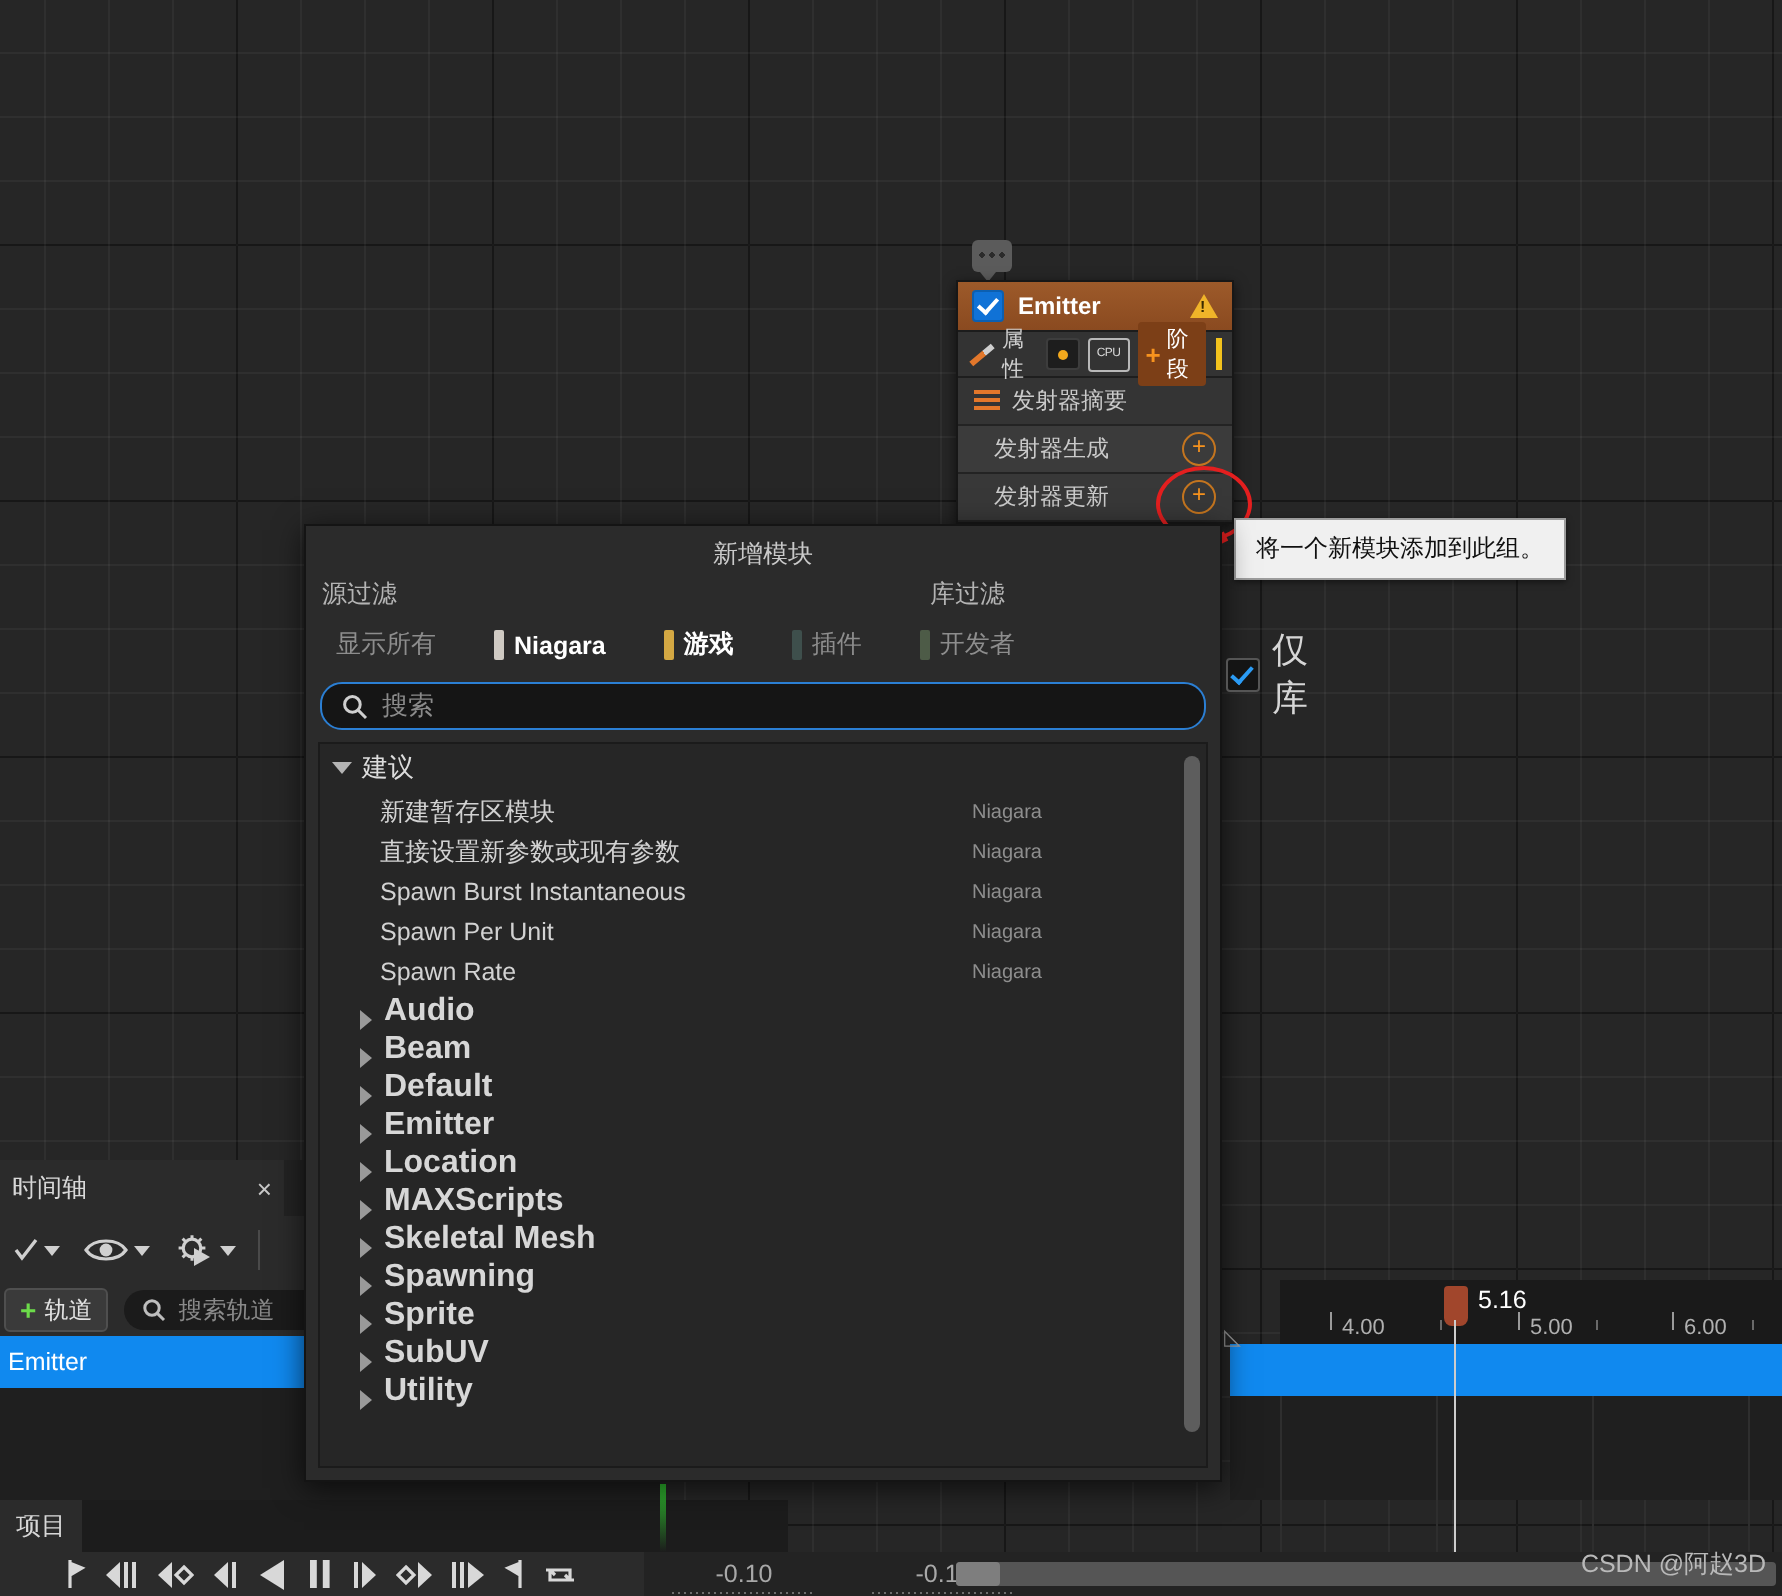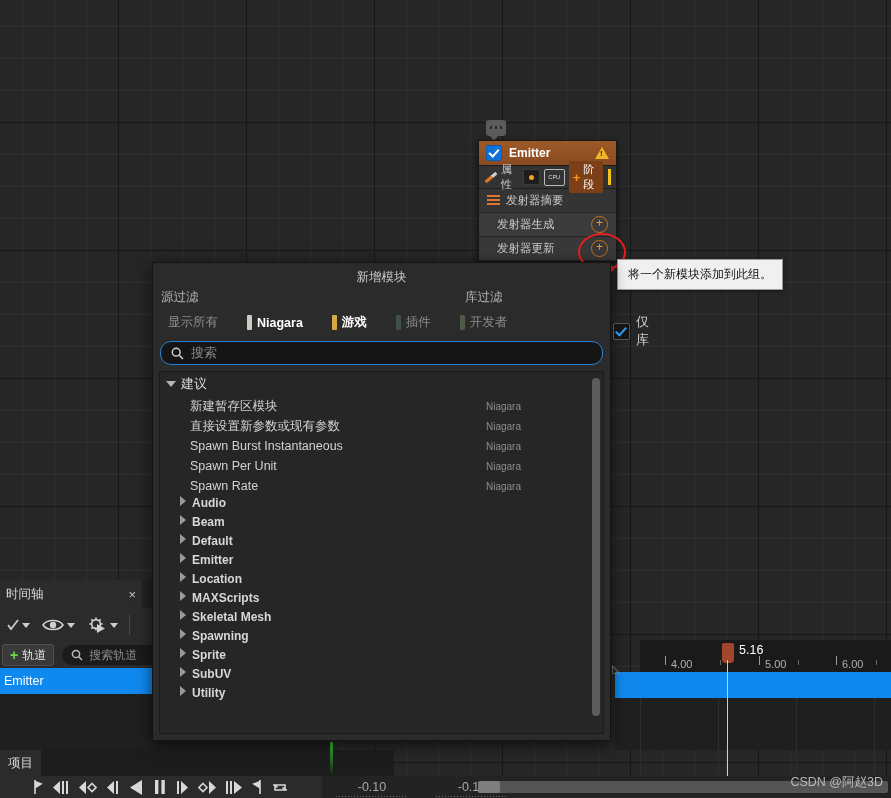--- a/index.html
+++ b/index.html
@@ -130,21 +130,21 @@
   #lib-col{position:absolute;left:312px;top:0;}
   #chips{position:absolute;left:8px;top:22px;display:flex;align-items:center;gap:15px;}
   .chip{
     display:flex;align-items:center;gap:5px;padding:3px 7px;font-size:12.5px;
     color:#8d8d8d;background:transparent;
   }
   .chip .swatch{width:5px;height:15px;border-radius:1px;flex:none;}
   .chip.on{color:#fff;font-weight:bold;}
   .libchk{
     position:absolute;left:460px;top:24px;display:flex;align-items:center;gap:6px;
-    color:#d6d6d6;font-size:13px;
+    color:#d6d6d6;font-size:18px;
   }
   .cbx2{
     width:15px;height:15px;background:#141414;border:1px solid #555;border-radius:2px;position:relative;flex:none;
   }
   .cbx2:after{
     content:"";position:absolute;left:4px;top:1px;width:4px;height:9px;
     border:solid #2b9bf4;border-width:0 2px 2px 0;transform:rotate(42deg);
   }
   #am-search{
     margin:0 7px 6px;height:22px;background:#151515;border:1px solid #2b7fd4;border-radius:11px;
@@ -158,22 +158,22 @@
     display:flex;align-items:center;gap:5px;color:#dcdcdc;font-size:13px;
     padding:2px 0 2px 6px;height:20px;
   }
   .tri-d{width:0;height:0;border-left:5px solid transparent;border-right:5px solid transparent;border-top:6px solid #b4b4b4;flex:none;}
   .tri-r{width:0;height:0;border-top:5px solid transparent;border-bottom:5px solid transparent;border-left:6px solid #9a9a9a;flex:none;}
   .item{
     display:flex;align-items:center;height:20px;padding-left:30px;color:#d2d2d2;font-size:12.5px;
   }
   .item .src{margin-left:auto;margin-right:82px;color:#8e8e8e;font-size:10px;}
   .catrow{
-    display:flex;align-items:flex-start;gap:6px;height:19px;padding-left:20px;
-    color:#d7d7d7;font-size:12px;font-weight:bold;
+    display:flex;align-items:flex-end;gap:6px;height:19px;padding-left:20px;
+    color:#d7d7d7;font-size:16px;font-weight:bold;
   }
   #am-scroll{
     position:absolute;right:3px;top:6px;width:8px;height:338px;background:#5d5d5d;border-radius:4px;
   }
   
   #tl-panel{position:absolute;left:0;top:580px;width:330px;height:218px;z-index:4;}
   #tl-tabbar{height:28px;background:#1c1c1c;display:flex;align-items:stretch;}
   #tl-tab{
     width:130px;background:#2b2b2b;display:flex;align-items:center;
     padding:0 6px;gap:6px;color:#d8d8d8;font-size:12.5px;

